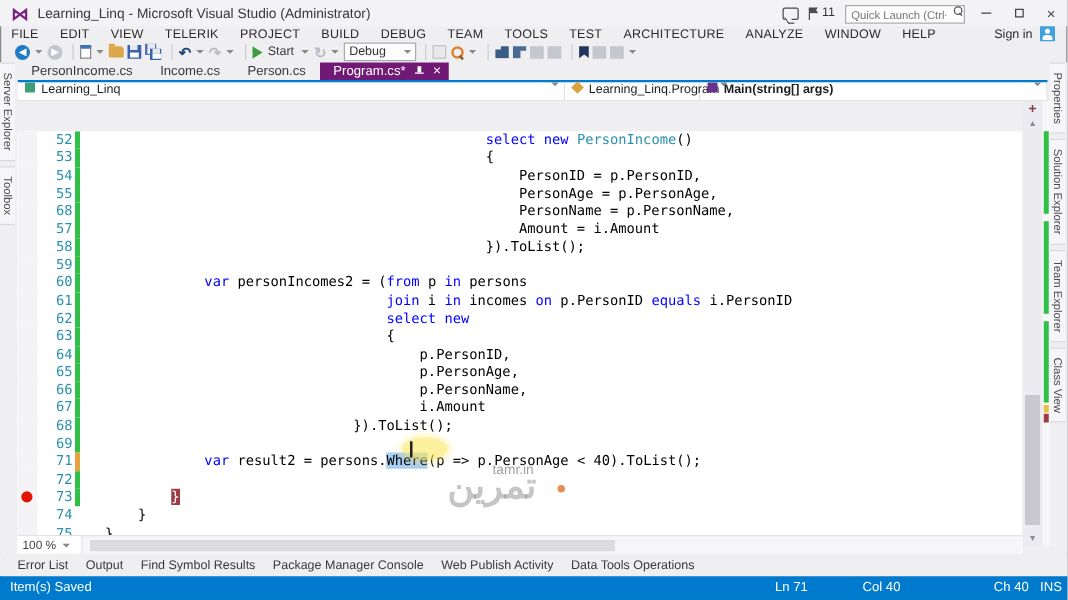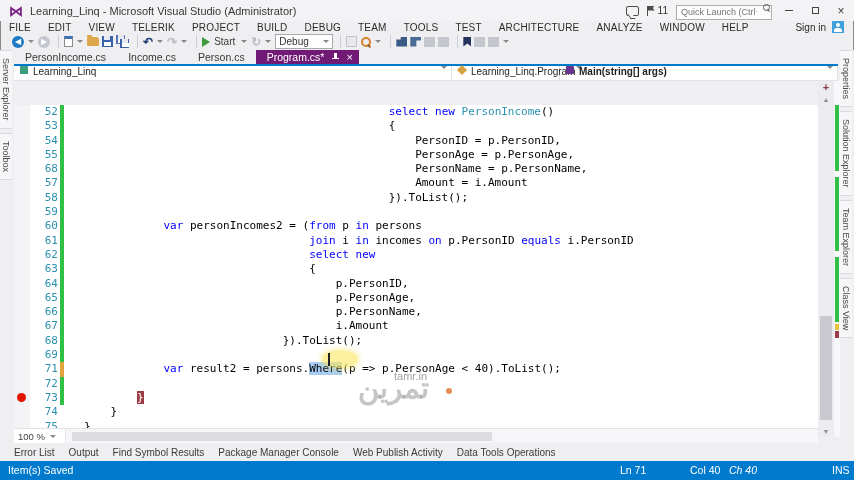--- a/index.html
+++ b/index.html
@@ -147,21 +147,21 @@
   #h-thumb { margin-left:6px; width:420px; height:9px; background:#DCDCE0; }
 
   
   #bottomtabs { left:0; top:443px; width:854px; height:18px; background:#EFEFF2; display:flex; align-items:center;
                 gap:14px; padding-left:14px; }
   #bottomtabs span { font-size:10px; color:#3B3B3B; }
 
   
   #statusbar { left:0; top:461px; width:854px; height:19px; background:#007ACC; color:#fff; }
   #statusbar span { position:absolute; font-size:10.5px; top:3px; }
-  #st-msg { left:8px; } #st-ln { left:620px; } #st-col { left:690px; } #st-ch { left:729px;font-style:italic; } #st-ins { left:832px; }
+  #st-msg { left:8px; } #st-ln { left:620px; } #st-col { left:690px; } #st-ch { left:795px; } #st-ins { left:832px; }
 </style>
 </head>
 <body>
 
 <div id="titlebar" class="abs">
   <span id="vs-logo">⋈</span>
   <span id="title-text">Learning_Linq - Microsoft Visual Studio (Administrator)</span>
   <div id="title-right">
     <span class="bubble"></span>
     <span class="flagwrap">

